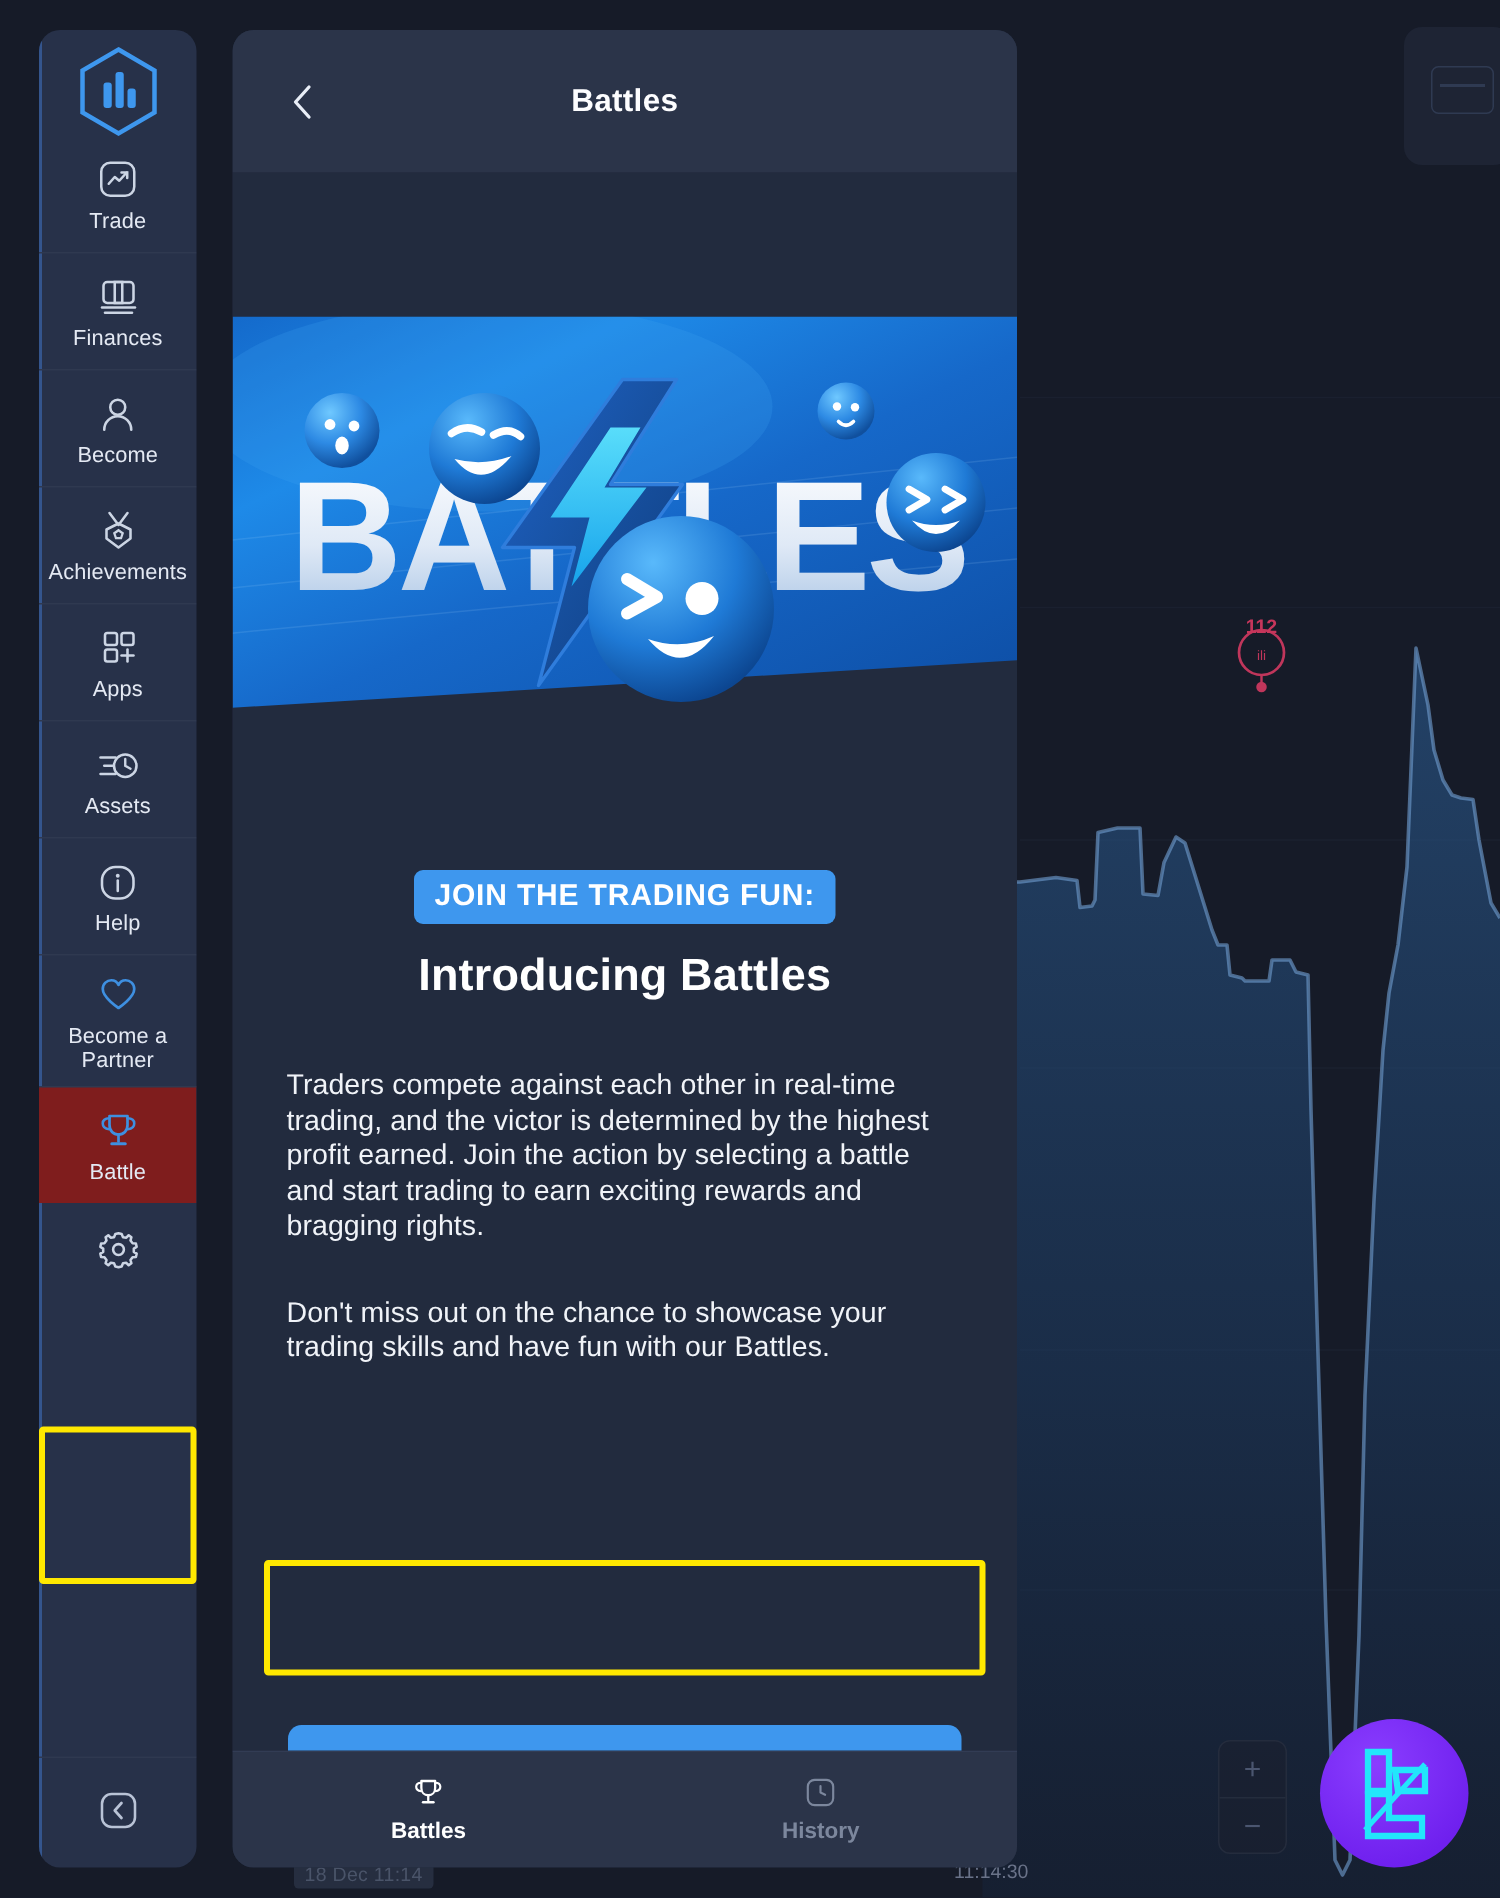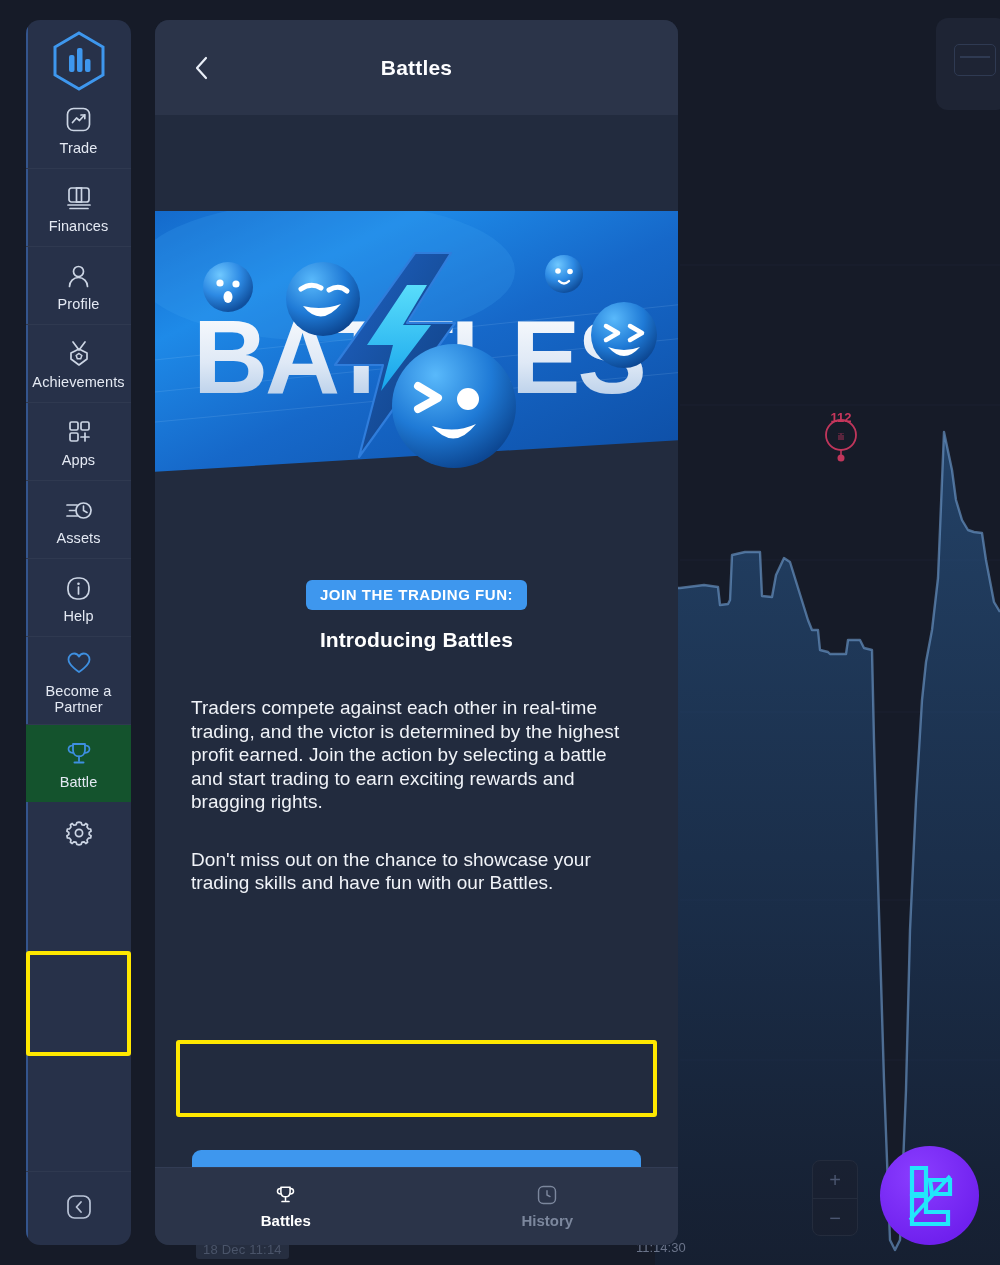--- a/index.html
+++ b/index.html
@@ -72,21 +72,21 @@
     display: flex; flex-direction: column; align-items: center; justify-content: center;
     padding: 11px 4px 9px; min-height: 78px;
     border-top: 1px solid #2f3950;
     cursor: pointer;
   }
   .nav-item .ic { height: 30px; display: flex; align-items: center; justify-content: center; margin-bottom: 5px; }
   .nav-item .lb {
     color: #e4e9f3; font-size: 14.5px; line-height: 16px; text-align: center;
     letter-spacing: .1px;
   }
-  .nav-item.selected { background: #14532d; }
+  .nav-item.selected { background: #7f1d1d; }
   .nav-item.no-border { border-top: none; }
   .nav-spacer { flex: 1 1 auto; }
   .nav-plain { border-top: none; min-height: 64px; }
   .nav-bottom { border-top: 1px solid #2f3950; min-height: 74px; }
 
   
   .hl-box { position: absolute; border: 4px solid #ffe800; border-radius: 3px; pointer-events: none; }
   #hl-battle { left: 26px; top: 951px; width: 105px; height: 105px; }
   #hl-start  { left: 176px; top: 1040px; width: 481px; height: 77px; }
 
@@ -109,25 +109,25 @@
   }
 
   .panel-body { flex: 1 1 auto; position: relative; overflow: hidden; background: #222b3e; }
 
   
   .hero { position: absolute; left: 0; top: 96px; width: 523px; height: 275px; overflow: hidden; }
 
   .promo { position: absolute; left: 0; top: 465px; width: 523px; padding: 0 36px; }
   .promo-badge {
     display: inline-block; background: #3e97ee; color: #ffffff;
-    font-size: 15px; font-weight: bold; letter-spacing: .55px;
+    font-size: 20px; font-weight: bold; letter-spacing: .55px;
     padding: 6px 14px 7px; border-radius: 6px;
   }
   .promo-center { text-align: center; }
-  .promo-title { color: #ffffff; font-size: 21px; font-weight: bold; margin-top: 18px; letter-spacing: .1px; }
+  .promo-title { color: #ffffff; font-size: 30px; font-weight: bold; margin-top: 18px; letter-spacing: .1px; }
   .promo-para {
     color: #f0f3f8; font-size: 19px; line-height: 23.5px; text-align: left;
     margin-top: 44px; letter-spacing: .05px;
   }
   .promo-para.second { margin-top: 34px; }
 
   .start-wrap { position: absolute; left: 0; top: 1035px; width: 523px; padding: 0 37px; }
   .start-btn {
     display: block; width: 100%; height: 50px; border: none; border-radius: 9px;
     background: #3e97ee; color: #ffffff; font-size: 17.5px; font-weight: bold;
@@ -245,21 +245,21 @@
       <span class="lb">Finances</span>
     </div>
 
     <div class="nav-item">
       <span class="ic">
         <svg width="27" height="27" viewBox="0 0 27 27">
           <circle cx="13.5" cy="8.5" r="5" fill="none" stroke="#ccd5e4" stroke-width="1.7"></circle>
           <path d="M4.5,23.5 a9,9 0 0 1 18,0" fill="none" stroke="#ccd5e4" stroke-width="1.7" stroke-linecap="round"></path>
         </svg>
       </span>
-      <span class="lb">Profile</span>
+      <span class="lb">Become</span>
     </div>
 
     <div class="nav-item">
       <span class="ic">
         <svg width="28" height="28" viewBox="0 0 28 28">
           <path d="M8,2 L14,10 M20,2 L14,10" fill="none" stroke="#ccd5e4" stroke-width="1.7" stroke-linecap="round"></path>
           <path d="M14,9 L22,13 L22,19 L14,25 L6,19 L6,13 Z" fill="none" stroke="#ccd5e4" stroke-width="1.7" stroke-linejoin="round"></path>
           <path d="M14,13.5 L16.8,15.5 L15.7,18.7 L12.3,18.7 L11.2,15.5 Z" fill="none" stroke="#ccd5e4" stroke-width="1.5"></path>
         </svg>
       </span>

